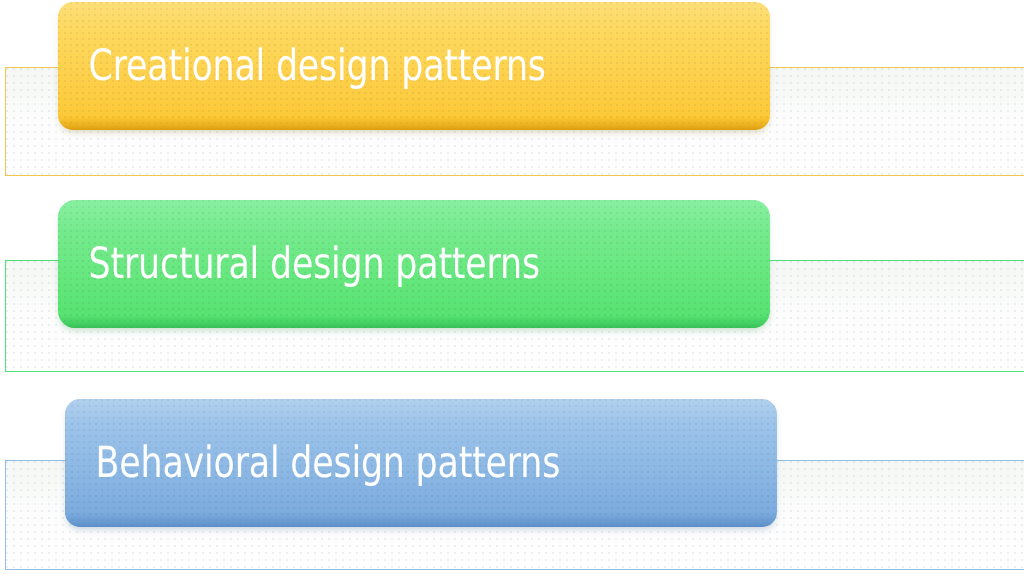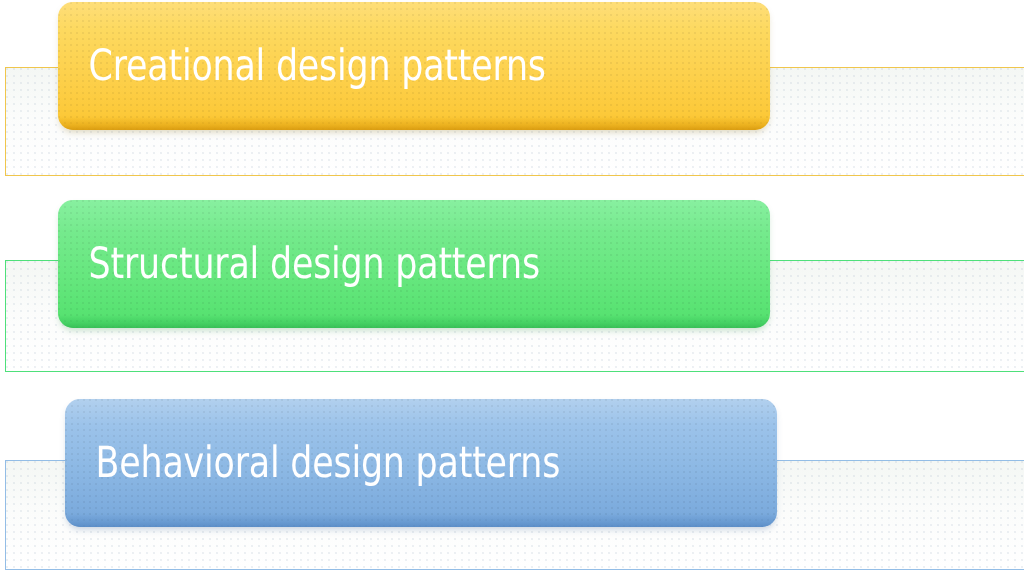--- a/index.html
+++ b/index.html
@@ -101,20 +101,21 @@
     background: linear-gradient(to bottom,
                 rgba(232,175,30,0.0) 0%, rgba(226,166,22,0.55) 60%,
                 rgba(214,152,14,0.85) 100%);
   }
 
   .pill.green {
     top: 200px;
     background: linear-gradient(to bottom,
                 #88f0a0 0%, #75ea8d 25%, #66e77e 60%, #57e271 90%, #4dd968 100%);
     box-shadow: 0 4px 7px -2px rgba(40,140,60,0.28);
+    border-radius: 17px;
   }
   .pill.green::after {
     background: linear-gradient(to bottom,
                 rgba(60,200,95,0.0) 0%, rgba(58,198,92,0.5) 60%,
                 rgba(52,186,84,0.8) 100%);
   }
 
   .pill.blue {
     top: 399px;
     background: linear-gradient(to bottom,

